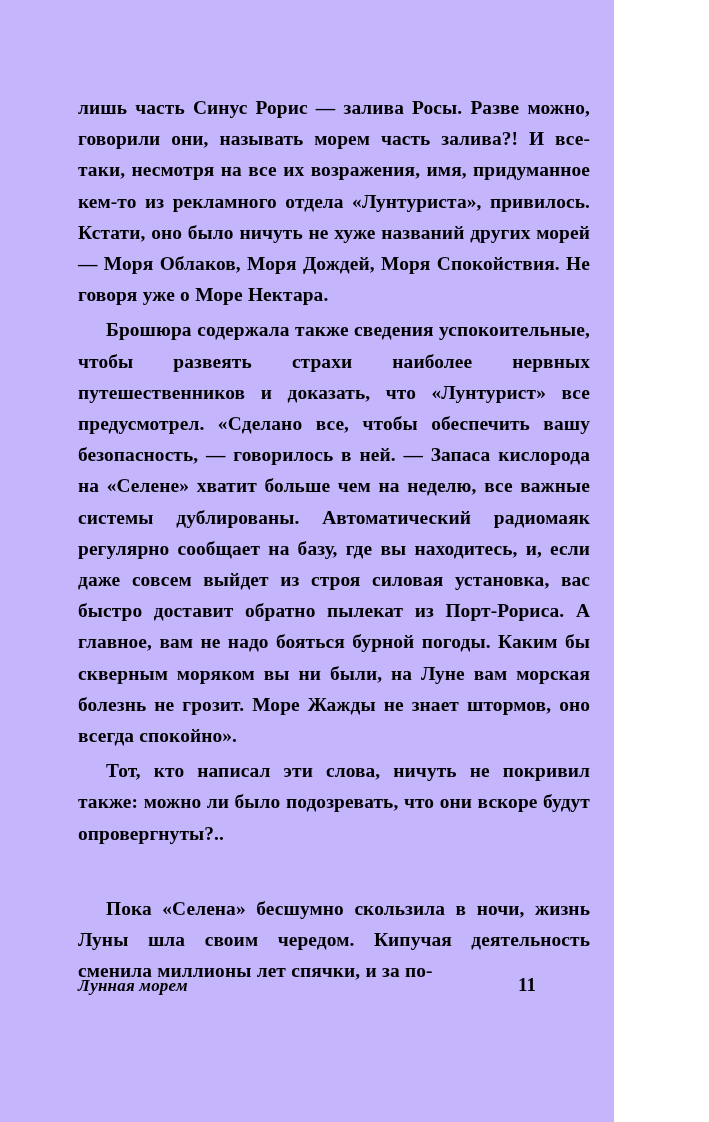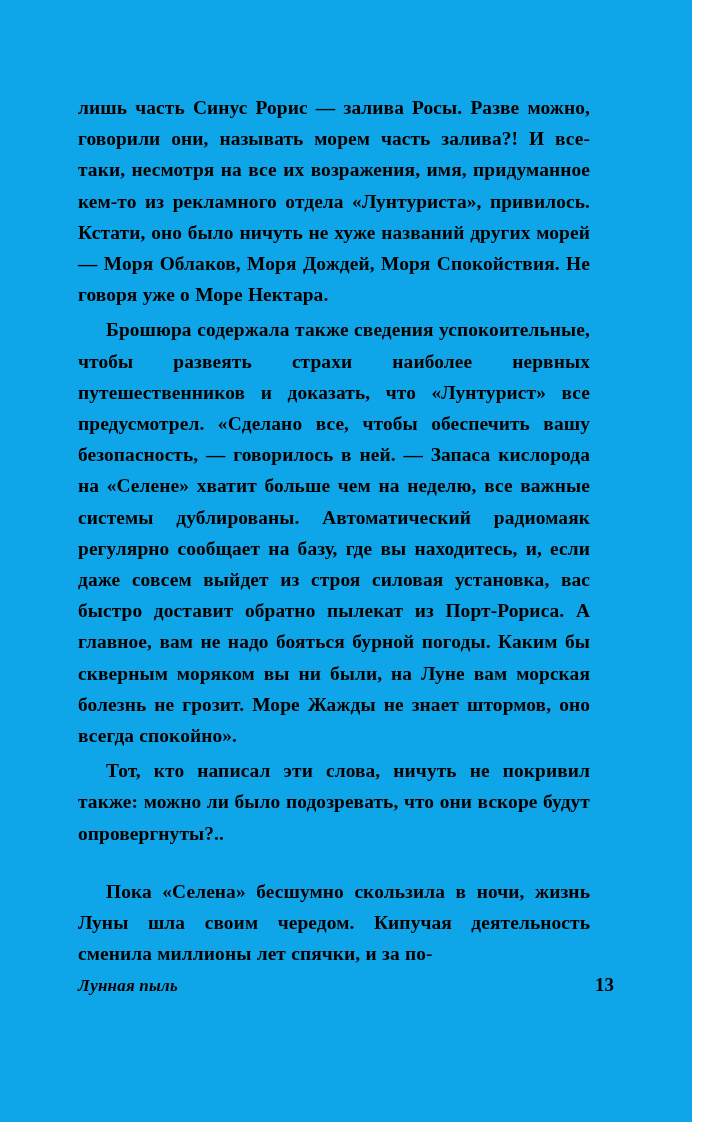--- a/index.html
+++ b/index.html
@@ -2,23 +2,23 @@
 <html><head>
 <meta charset="utf-8">
 <style>
   html, body {
     margin: 0;
     padding: 0;
     background: #ffffff;
   }
   .page {
     position: relative;
-    width: 692px;
+    width: 614px;
     height: 1122px;
-    background: #0ea5e9;
+    background: #c4b5fd;
     overflow: hidden;
     font-family: "Liberation Serif", "DejaVu Serif", serif;
     color: #000000;
   }
   .text-block {
     position: absolute;
     left: 78px;
     top: 92px;
     width: 512px;
   }
@@ -32,21 +32,21 @@
     word-spacing: 0.3px;
     font-weight: 600;
   }
   .para.indent {
     text-indent: 28px;
   }
   .para + .para {
     margin-top: 4px;
   }
   .para.gap {
-    margin-top: 27px;
+    margin-top: 44px;
   }
   .footer {
     position: absolute;
     left: 78px;
     right: 78px;
     top: 974px;
     display: flex;
     justify-content: space-between;
     align-items: baseline;
   }
@@ -67,17 +67,17 @@
 <div class="page">
 
   <div class="text-block">
     <p class="para">лишь часть Синус Рорис — залива Росы. Разве можно, говорили они, называть морем часть залива?! И все-таки, несмотря на все их возражения, имя, придуманное кем-то из рекламного отдела «Лунтуриста», привилось. Кстати, оно было ничуть не хуже названий других морей — Моря Облаков, Моря Дождей, Моря Спокойствия. Не говоря уже о Море Нектара.</p>
     <p class="para indent">Брошюра содержала также сведения успокоительные, чтобы развеять страхи наиболее нервных путешественников и доказать, что «Лунтурист» все предусмотрел. «Сделано все, чтобы обеспечить вашу безопасность, — говорилось в ней. — Запаса кислорода на «Селене» хватит больше чем на неделю, все важные системы дублированы. Автоматический радиомаяк регулярно сообщает на базу, где вы находитесь, и, если даже совсем выйдет из строя силовая установка, вас быстро доставит обратно пылекат из Порт-Рориса. А главное, вам не надо бояться бурной погоды. Каким бы скверным моряком вы ни были, на Луне вам морская болезнь не грозит. Море Жажды не знает штормов, оно всегда спокойно».</p>
     <p class="para indent">Тот, кто написал эти слова, ничуть не покривил также: можно ли было подозревать, что они вскоре будут опровергнуты?..</p>
     <p class="para indent gap">Пока «Селена» бесшумно скользила в ночи, жизнь Луны шла своим чередом. Кипучая деятельность сменила миллионы лет спячки, и за по-</p>
   </div>
 
   <div class="footer">
-    <span class="footer-title">Лунная пыль</span>
-    <span class="footer-page">13</span>
+    <span class="footer-title">Лунная морем</span>
+    <span class="footer-page">11</span>
   </div>
 
 </div>
 
 </body></html>

